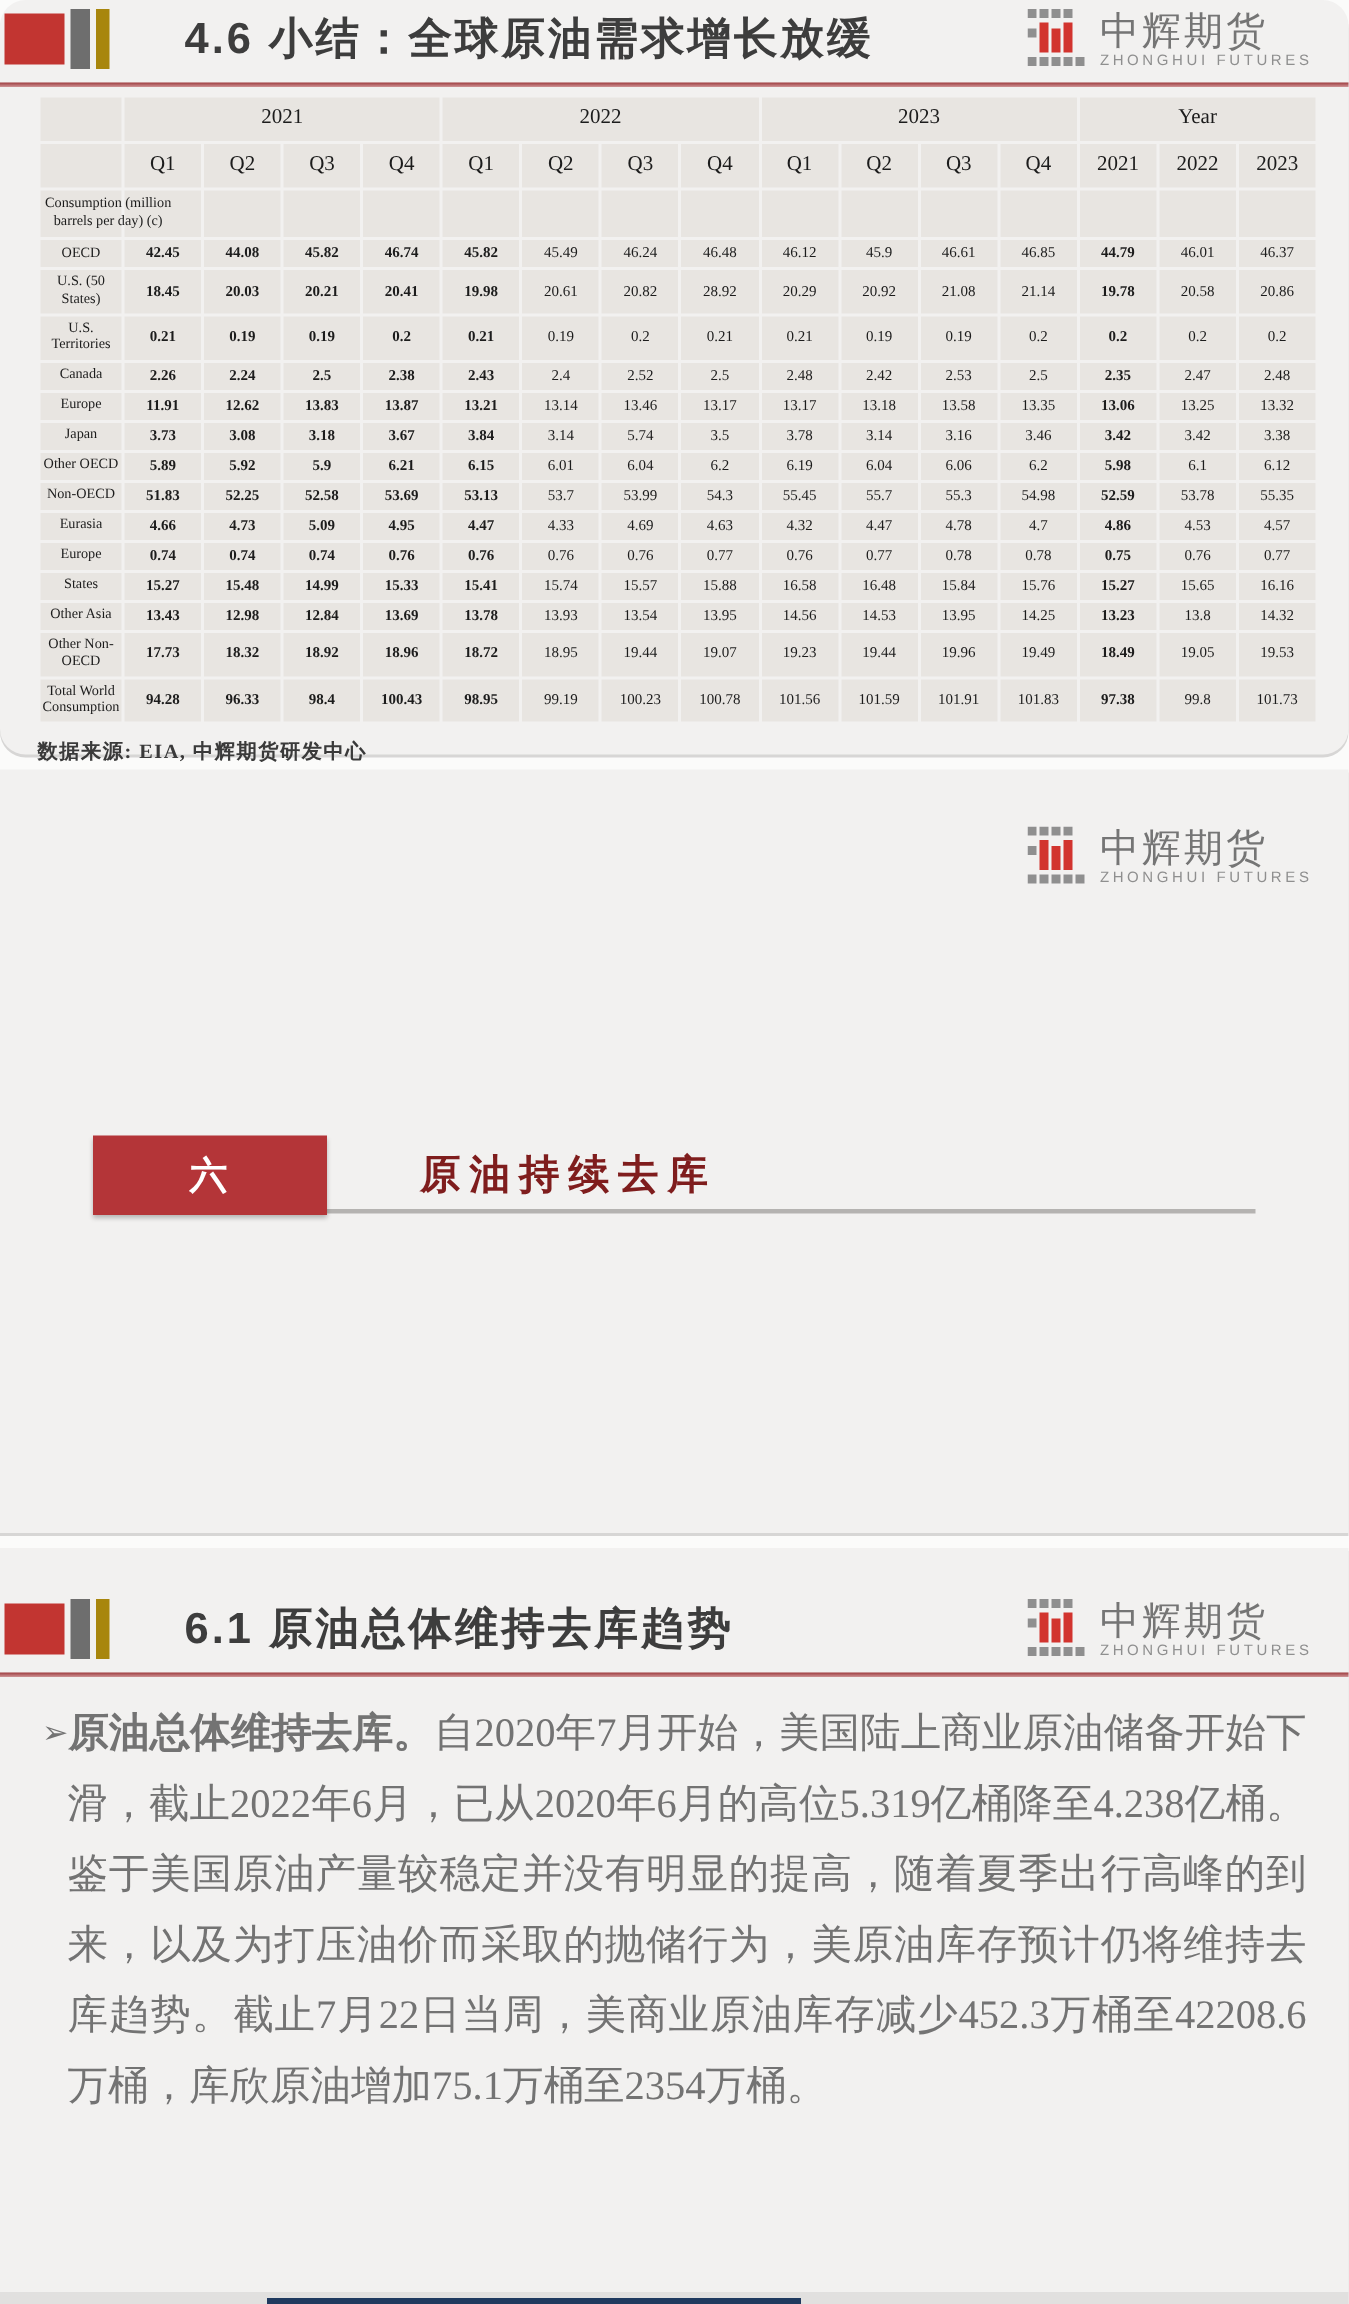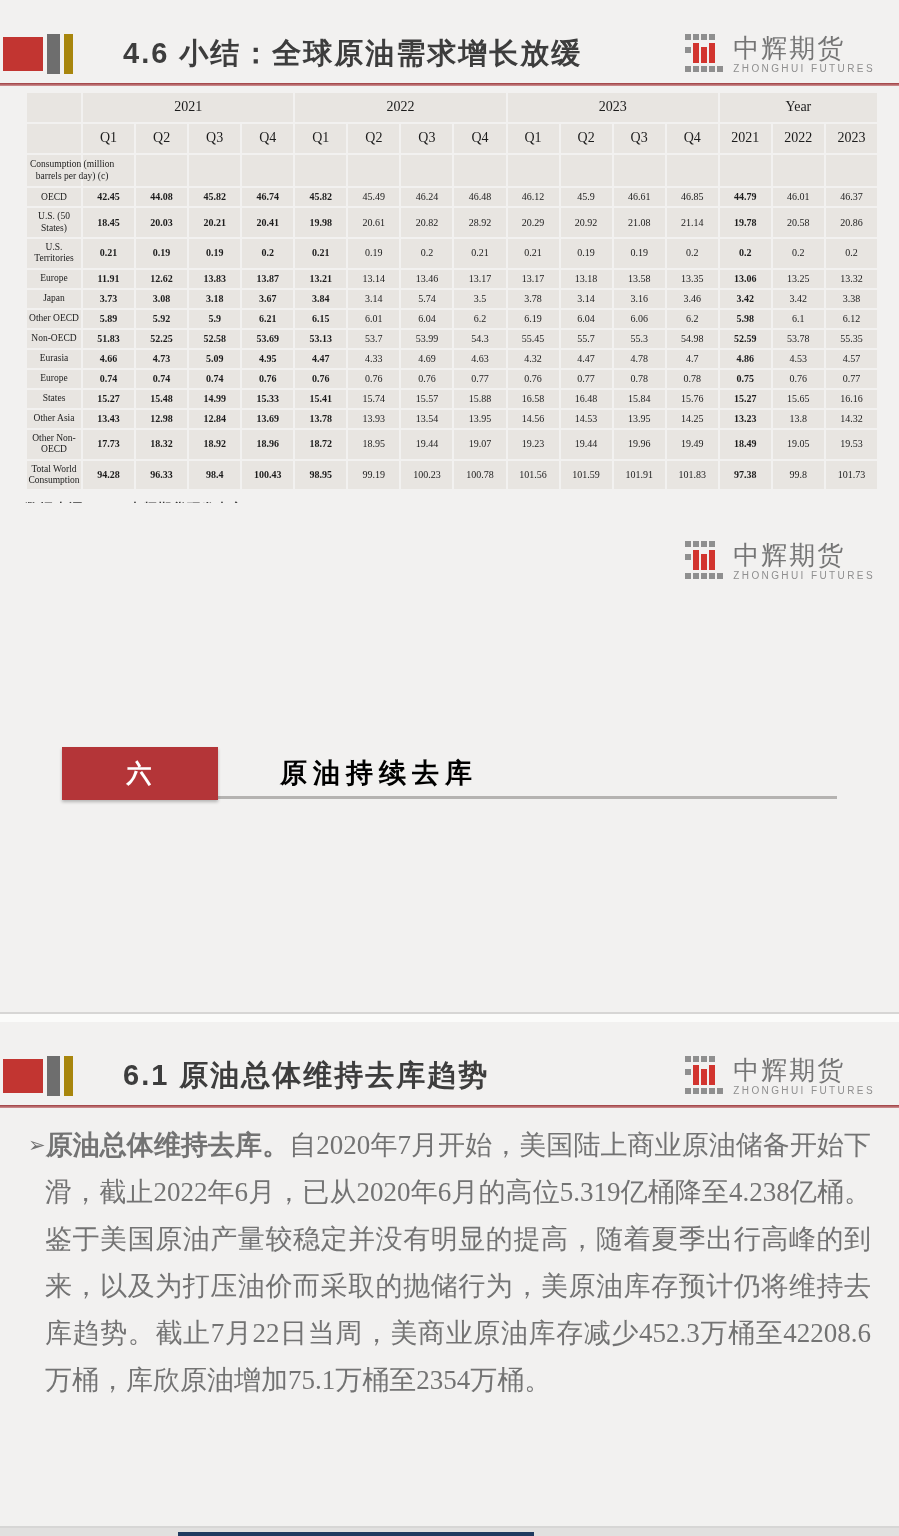--- a/index.html
+++ b/index.html
@@ -1,19 +1,19 @@
 <!DOCTYPE html>
 <html><head>
 <meta charset="utf-8">
 <style>
   html,body{margin:0;padding:0;background:#fbfbfa;}
   body{width:899px;height:1536px;overflow:hidden;font-family:"Liberation Sans",sans-serif;}
   .page{position:relative;width:899px;height:1536px;}
   .slide{background:#f2f1f0;box-shadow:0 2px 0 #d7d6d5;box-sizing:border-box;position:relative;}
-  .slide-1{height:503px;padding-top:28px;}
+  .slide-1{height:503px;margin-bottom:10px;border-radius:17px;}
   .slide-2{height:509px;margin-bottom:10px;}
   .slide-3{height:504px;padding-top:28px;}
 
   
   .slide-header{display:flex;align-items:center;height:52px;}
   .deco{display:flex;align-items:center;margin-left:3px;}
   .deco .bar-red{width:40px;height:34px;background:#c23531;}
   .deco .bar-gray{width:13px;height:40px;background:#6e6e6e;margin-left:4px;}
   .deco .bar-gold{width:9px;height:40px;background:#a8860d;margin-left:4px;}
   .slide-title{margin-left:50px;font-size:29px;font-weight:bold;color:#3d3d3d;letter-spacing:2px;white-space:nowrap;}
@@ -44,21 +44,21 @@
     font-size:13.5px;font-weight:bold;color:#3a3a3a;letter-spacing:1px;}
 
   
   .slide2-logo-row{display:flex;padding-top:38px;}
   .chapter{position:relative;margin:166px 62px 0 62px;height:54px;}
   .chapter-rule{position:absolute;left:0;right:0;bottom:2px;height:3px;background:#b5b3b1;}
   .chapter-num{position:absolute;left:0;top:0;width:156px;height:53px;background:#b43538;
     color:#ffffff;font-size:25px;font-weight:bold;display:flex;align-items:center;
     justify-content:center;z-index:2;box-shadow:0 2px 3px rgba(0,0,0,.25);letter-spacing:2px;}
   .chapter-title{position:absolute;left:218px;top:8px;font-size:27px;font-weight:bold;
-    color:#000000;letter-spacing:6px;}
+    color:#7f1d1d;letter-spacing:6px;}
 
   
   .body-text{margin:14px 28px 0 28px;padding-left:17px;text-indent:-17px;
     font-family:"Liberation Serif",serif;font-size:27px;line-height:47px;
     color:#737373;text-align:justify;}
   .body-text .bullet{font-size:21px;vertical-align:2px;}
   .body-text .lead{font-weight:bold;}
 
   
   .bottom-band{position:absolute;left:0;right:0;top:1528px;height:8px;background:#e1e0df;}
@@ -200,20 +200,38 @@
             <td class="val">0.21</td>
             <td class="val">0.21</td>
             <td class="val">0.19</td>
             <td class="val">0.19</td>
             <td class="val">0.2</td>
             <td class="val bold">0.2</td>
             <td class="val">0.2</td>
             <td class="val">0.2</td>
           </tr>
           <tr>
+            <td class="rowlabel">Canada</td>
+            <td class="val bold">2.26</td>
+            <td class="val bold">2.24</td>
+            <td class="val bold">2.5</td>
+            <td class="val bold">2.38</td>
+            <td class="val bold">2.43</td>
+            <td class="val">2.4</td>
+            <td class="val">2.52</td>
+            <td class="val">2.5</td>
+            <td class="val">2.48</td>
+            <td class="val">2.42</td>
+            <td class="val">2.53</td>
+            <td class="val">2.5</td>
+            <td class="val bold">2.35</td>
+            <td class="val">2.47</td>
+            <td class="val">2.48</td>
+          </tr>
+          <tr>
             <td class="rowlabel">Europe</td>
             <td class="val bold">11.91</td>
             <td class="val bold">12.62</td>
             <td class="val bold">13.83</td>
             <td class="val bold">13.87</td>
             <td class="val bold">13.21</td>
             <td class="val">13.14</td>
             <td class="val">13.46</td>
             <td class="val">13.17</td>
             <td class="val">13.17</td>

